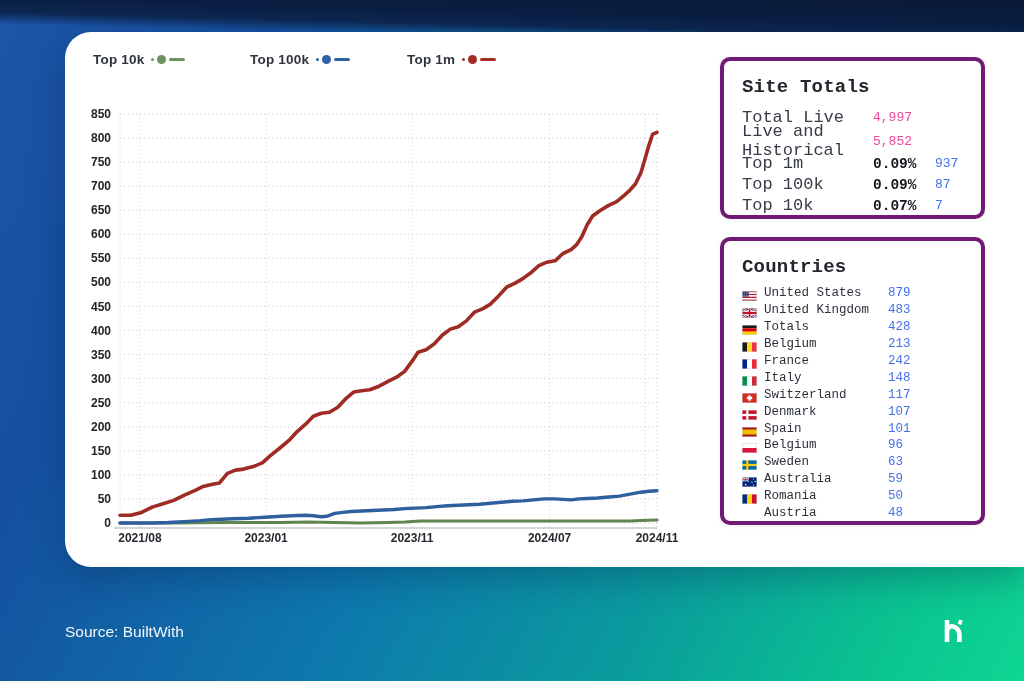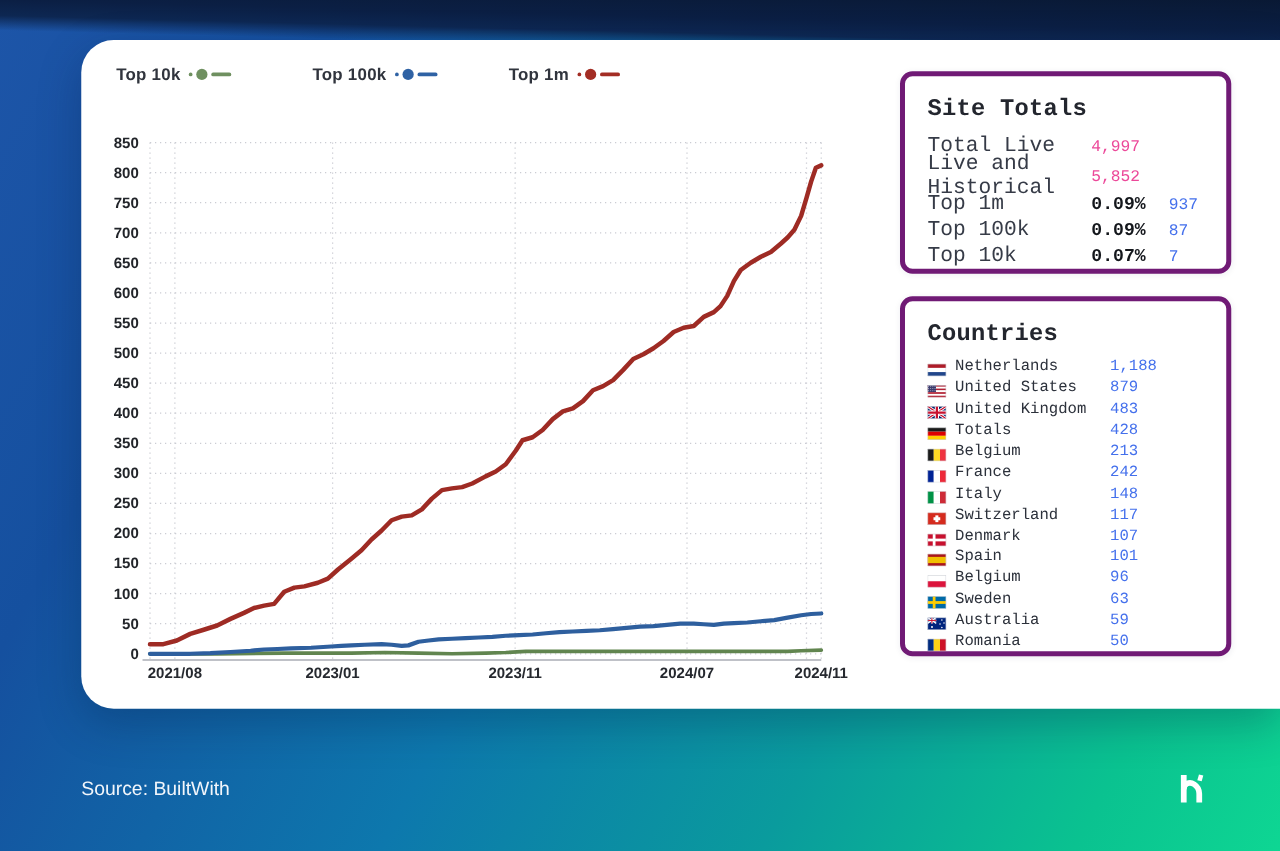--- a/index.html
+++ b/index.html
@@ -163,30 +163,20 @@
             <span class="st-count">7</span>
           </div>
         </div>
     </div>
 
     <div id="countries" class="panel">
       <div class="panel-title">Countries</div>
       <div id="country-rows">
           <div class="country-row">
             <span class="flag"><svg width="15" height="10" viewBox="0 0 15 10">
-                <rect x="0" y="0" width="15" height="3.3333333333333335" fill="#ae1c28"></rect>
-                <rect x="0" y="3.3333333333333335" width="15" height="3.3333333333333335" fill="#ffffff"></rect>
-                <rect x="0" y="6.666666666666667" width="15" height="3.3333333333333335" fill="#21468b"></rect>
-                <rect x="0.25" y="0.25" width="14.5" height="9.5" fill="none" stroke="#cfd2d8" stroke-width="0.5"></rect>
-              </svg></span>
-            <span class="country-name">Netherlands</span>
-            <span class="country-value">1,188</span>
-          </div>
-          <div class="country-row">
-            <span class="flag"><svg width="15" height="10" viewBox="0 0 15 10">
                 <rect x="0" y="0.00" width="15" height="1.43" fill="#b22234"></rect>
                 <rect x="0" y="1.43" width="15" height="1.43" fill="#ffffff"></rect>
                 <rect x="0" y="2.86" width="15" height="1.43" fill="#b22234"></rect>
                 <rect x="0" y="4.29" width="15" height="1.43" fill="#ffffff"></rect>
                 <rect x="0" y="5.71" width="15" height="1.43" fill="#b22234"></rect>
                 <rect x="0" y="7.14" width="15" height="1.43" fill="#ffffff"></rect>
                 <rect x="0" y="8.57" width="15" height="1.43" fill="#b22234"></rect>
                 <rect width="6.8" height="5.6" fill="#3c3b6e"></rect>
                 <circle cx="0.9" cy="1" r="0.35" fill="#fff"></circle>
                 <circle cx="2.6" cy="1" r="0.35" fill="#fff"></circle>

